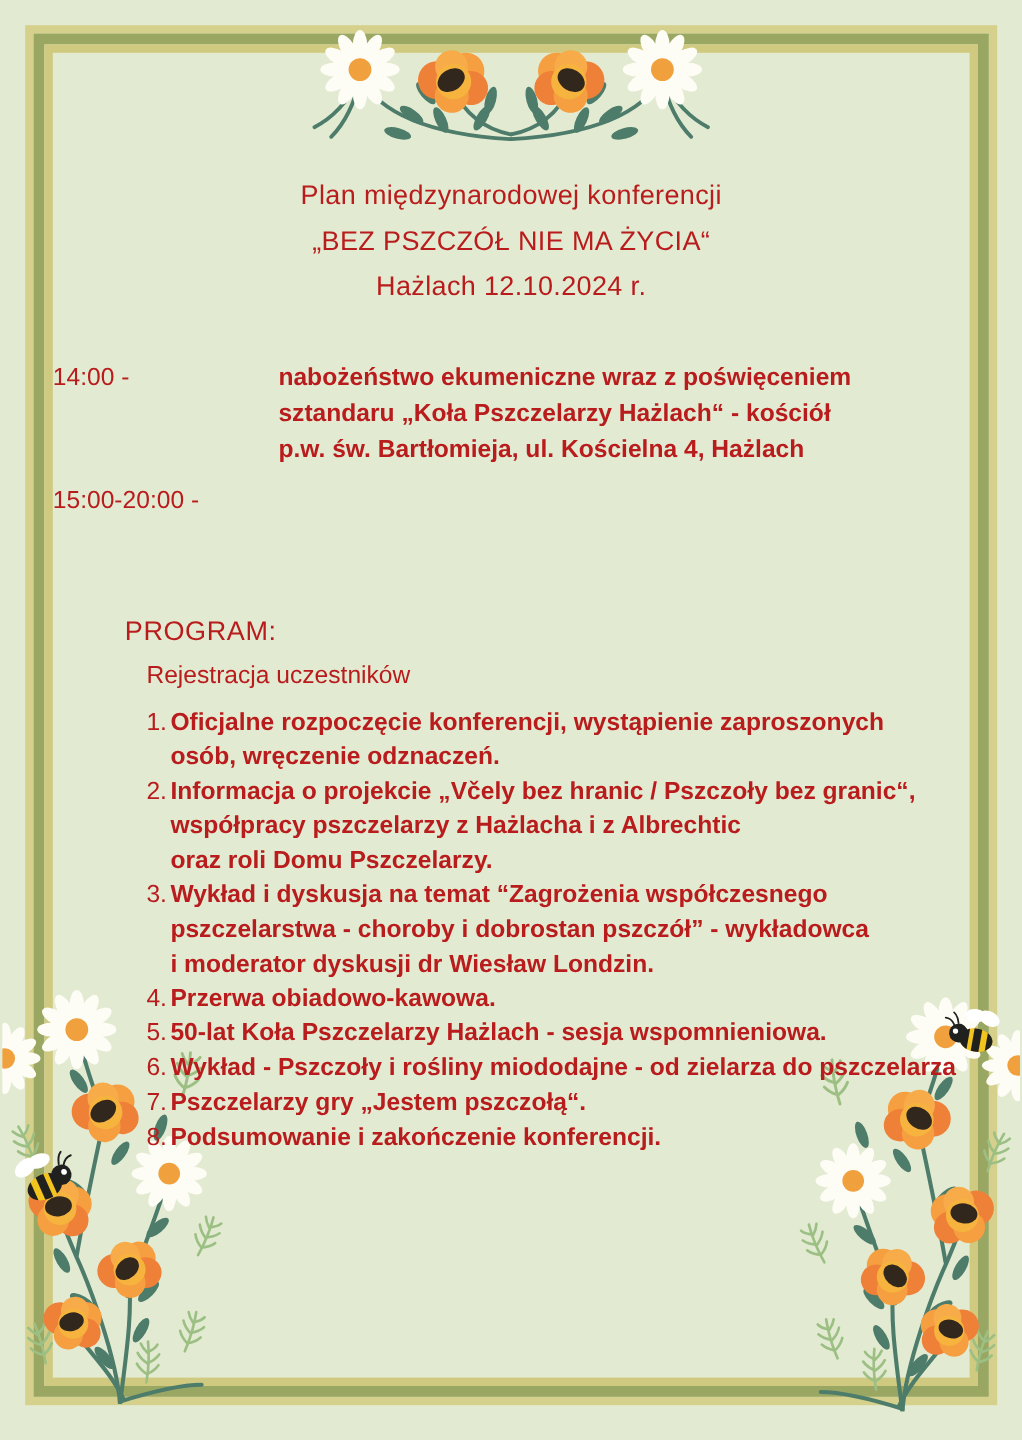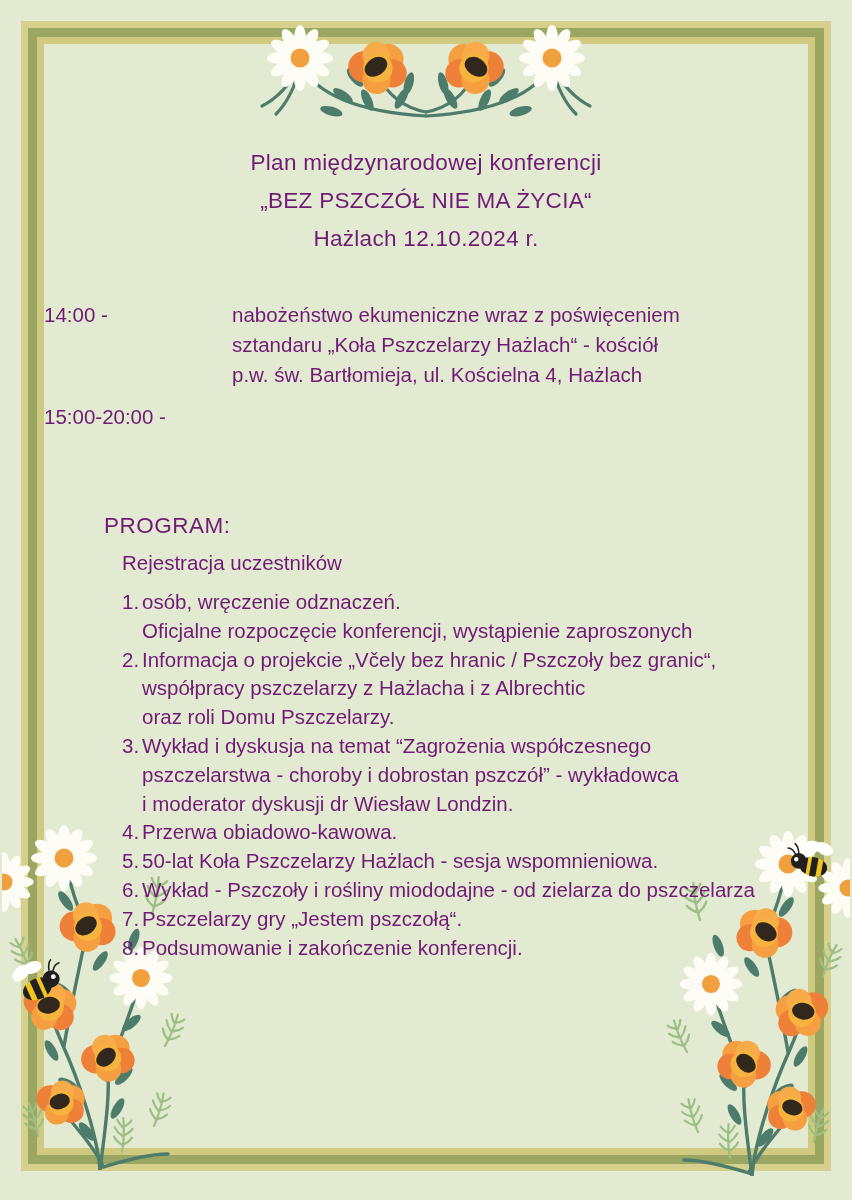--- a/index.html
+++ b/index.html
@@ -1,18 +1,18 @@
 <!DOCTYPE html>
 <html><head>
 <meta charset="utf-8">
 <style>
   html,body{margin:0;padding:0;background:#cfd6c0;}
   .page{
     position:relative;width:852px;height:1200px;overflow:hidden;
-    background:#e3ead2;color:#701a75;
+    background:#e3ead2;color:#b91c1c;
     font-family:"Liberation Sans","DejaVu Sans",sans-serif;
   }
   
   .frame{position:absolute;top:21px;left:21px;right:21px;bottom:29px;border:7px solid #d5d08b;z-index:1;}
   .frame::before{content:"";position:absolute;inset:0;border:9px solid #9aa763;}
   .frame::after{content:"";position:absolute;inset:9px;border:7px solid #cfca80;}
 
   .deco{position:absolute;z-index:2;}
   .top-ornament{left:254px;top:22px;}
   .bouquet-left{left:2px;top:818px;}
@@ -21,21 +21,21 @@
   .bee-right{left:786px;top:840px;transform:scaleX(-1) rotate(6deg);z-index:4;}
 
   .title{position:absolute;top:144px;left:0;right:0;text-align:center;
     font-size:22.5px;line-height:38px;letter-spacing:.3px;z-index:3;}
   .schedule{position:absolute;top:300px;left:44px;right:36px;
     font-size:20.5px;line-height:30px;z-index:3;}
   .sched-row{display:flex;}
   .sched-row + .sched-row{margin-top:12px;}
   .sched-time{flex:0 0 178px;text-align:left;white-space:nowrap;}
   .sched-desc{margin-left:10px;}
-  .ln{display:block;white-space:nowrap;}
+  .ln{display:block;white-space:nowrap;font-weight:bold;}
 
   .program-heading{position:absolute;top:513px;left:104px;font-size:22.5px;
     letter-spacing:.5px;z-index:3;}
   .program-intro{position:absolute;top:551px;left:122px;font-size:20.5px;z-index:3;}
   .program-list{position:absolute;top:588px;left:122px;right:30px;
     font-size:20.5px;line-height:28.8px;z-index:3;}
   .prog-item{display:flex;}
   .prog-num{flex:0 0 20px;}
   .prog-text{flex:1;min-width:0;}
 </style>
@@ -223,22 +223,22 @@
     </div>
   </div>
 
   <div class="program-heading">PROGRAM:</div>
   <div class="program-intro">Rejestracja uczestników</div>
 
   <div class="program-list">
     <div class="prog-item">
       <span class="prog-num">1.</span>
       <span class="prog-text">
+        <span class="ln">Oficjalne rozpoczęcie konferencji, wystąpienie zaproszonych</span>
         <span class="ln">osób, wręczenie odznaczeń.</span>
-        <span class="ln">Oficjalne rozpoczęcie konferencji, wystąpienie zaproszonych</span>
       </span>
     </div>
     <div class="prog-item">
       <span class="prog-num">2.</span>
       <span class="prog-text">
         <span class="ln">Informacja o projekcie „Včely bez hranic / Pszczoły bez granic“,</span>
         <span class="ln">współpracy pszczelarzy z Hażlacha i z Albrechtic</span>
         <span class="ln">oraz roli Domu Pszczelarzy.</span>
       </span>
     </div>

